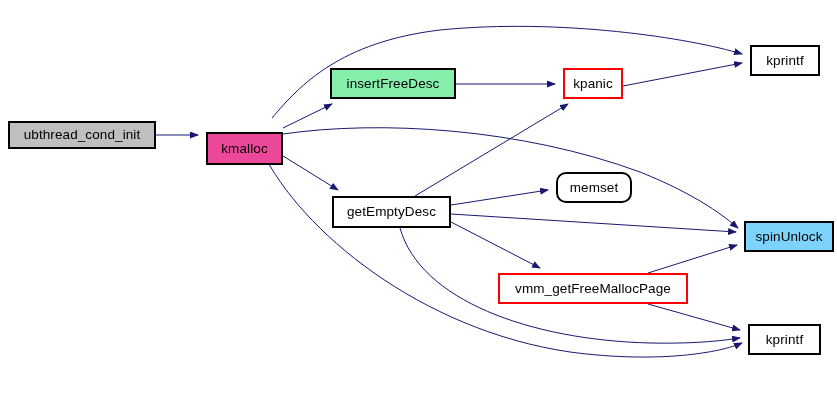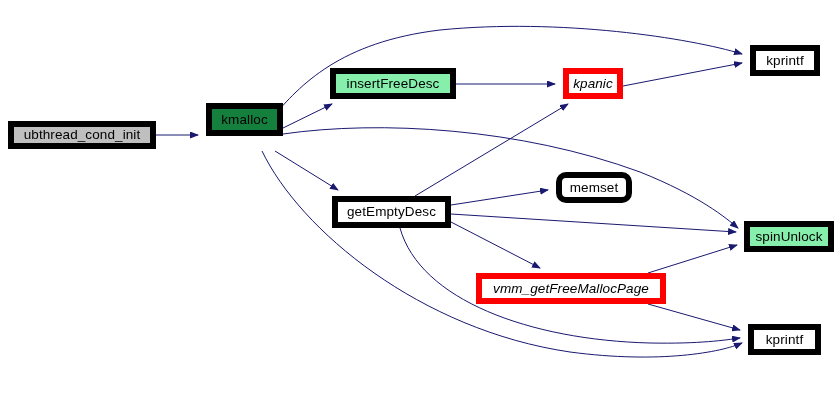--- a/index.html
+++ b/index.html
@@ -25,31 +25,30 @@
     height: 407px;
     pointer-events: none;
   }
   .node {
     position: absolute;
     box-sizing: border-box;
     display: flex;
     align-items: center;
     justify-content: center;
     background: #ffffff;
-    border: 6px solid #c4b5fd;
+    border: 2px solid #c4b5fd;
     color: #000000;
     font-size: 13.5px;
     line-height: 1;
     white-space: nowrap;
     letter-spacing: 0.1px;
     z-index: 2;
   }
   .node.red-border {
     border-color: #ff0000;
-    font-style: italic;
   }
   .node.gray-fill {
     background: #bfbfbf;
   }
   .node-label {
     display: block;
     padding: 0 2px;
   }
 </style>
 </head>
@@ -79,42 +78,42 @@
         <path d="M400,228 C420,300 530,340 650,343 C700,344 726,340 740,338" fill="none" stroke="#191970" stroke-width="1" marker-end="url(#arrowhead)"></path>
         <path d="M648,273 L737,245" fill="none" stroke="#191970" stroke-width="1" marker-end="url(#arrowhead)"></path>
         <path d="M648,304 L740,330" fill="none" stroke="#191970" stroke-width="1" marker-end="url(#arrowhead)"></path>
       </g>
   </svg>
 
   <div id="node-layer">
       <div class="node gray-fill" style="left: 8px; top: 121px; width: 148px; height: 28px; background: rgb(191, 191, 191); border-color: rgb(0, 0, 0);">
         <span class="node-label">ubthread_cond_init</span>
       </div>
-      <div class="node" style="left: 206px; top: 103px; width: 77px; height: 33px; background: #15803d; border-color: rgb(0, 0, 0);">
+      <div class="node" style="left: 206px; top: 132px; width: 77px; height: 33px; background: #ec4899; border-color: rgb(0, 0, 0);">
         <span class="node-label">kmalloc</span>
       </div>
       <div class="node" style="left: 330px; top: 68px; width: 126px; height: 31px; background: #86efac; border-color: rgb(0, 0, 0);">
         <span class="node-label">insertFreeDesc</span>
       </div>
       <div class="node red-border" style="left: 563px; top: 68px; width: 60px; height: 31px; background: rgb(255, 255, 255); border-color: rgb(255, 0, 0);">
         <span class="node-label">kpanic</span>
       </div>
       <div class="node" style="left: 750px; top: 45px; width: 70px; height: 31px; background: rgb(255, 255, 255); border-color: rgb(0, 0, 0);">
         <span class="node-label">kprintf</span>
       </div>
       <div class="node" style="left: 556px; top: 172px; width: 76px; height: 31px; background: rgb(255, 255, 255); border-color: rgb(0, 0, 0); border-radius: 10px;">
         <span class="node-label">memset</span>
       </div>
       <div class="node" style="left: 332px; top: 196px; width: 119px; height: 32px; background: rgb(255, 255, 255); border-color: rgb(0, 0, 0); text-align: center;">
         <span class="node-label">getEmptyDesc</span>
       </div>
-      <div class="node red-border" style="left: 476px; top: 273px; width: 190px; height: 31px; background: rgb(255, 255, 255); border-color: rgb(255, 0, 0);">
+      <div class="node red-border" style="left: 498px; top: 273px; width: 190px; height: 31px; background: rgb(255, 255, 255); border-color: rgb(255, 0, 0);">
         <span class="node-label">vmm_getFreeMallocPage</span>
       </div>
-      <div class="node" style="left: 744px; top: 221px; width: 90px; height: 31px; background: #86efac; border-color: rgb(0, 0, 0);">
+      <div class="node" style="left: 744px; top: 221px; width: 90px; height: 31px; background: #7dd3fc; border-color: rgb(0, 0, 0);">
         <span class="node-label">spinUnlock</span>
       </div>
       <div class="node" style="left: 748px; top: 324px; width: 73px; height: 31px; background: rgb(255, 255, 255); border-color: rgb(0, 0, 0);">
         <span class="node-label">kprintf</span>
       </div>
     </div>
 
 </div>
 
 </body></html>

